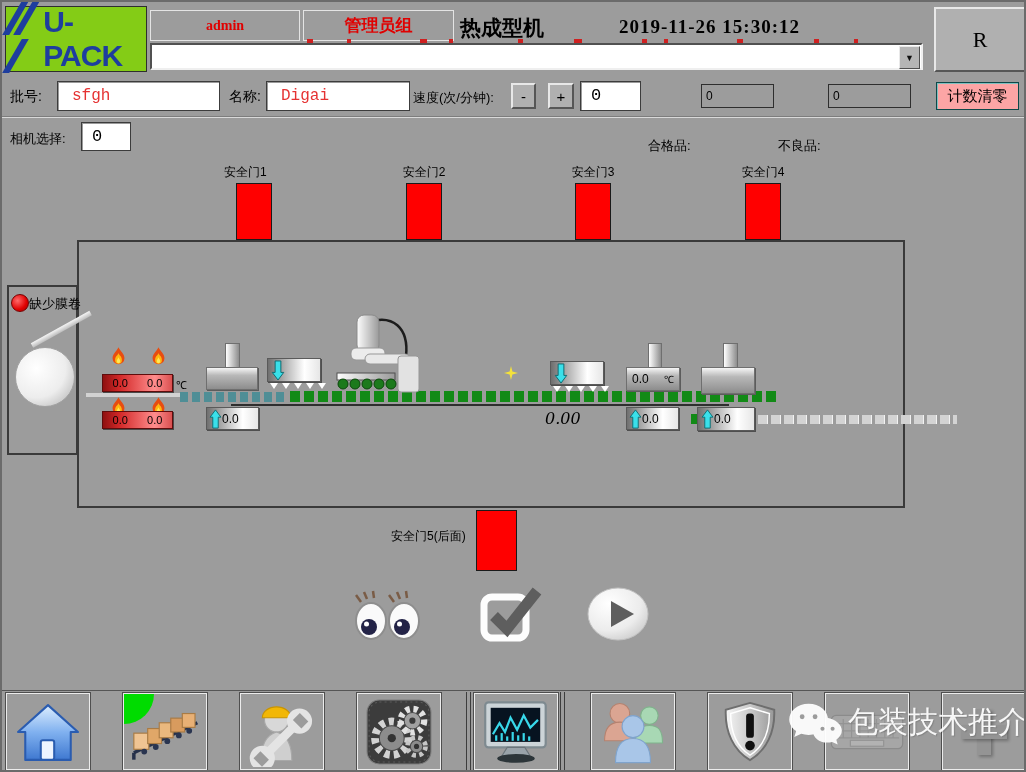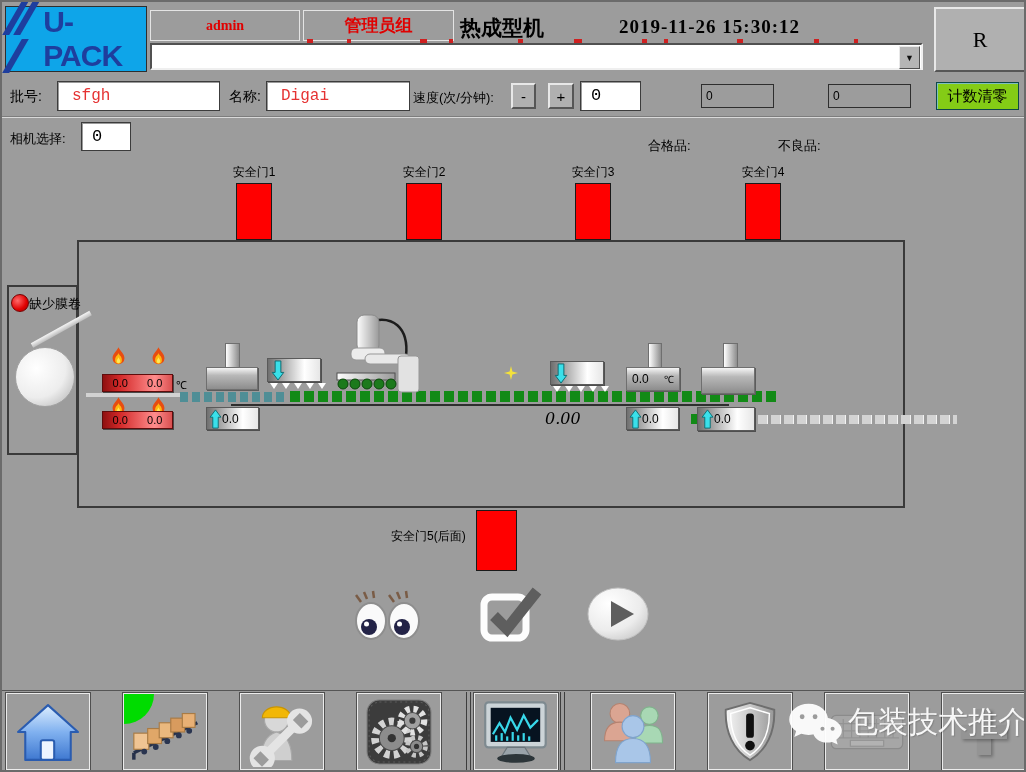--- a/index.html
+++ b/index.html
@@ -43,21 +43,21 @@
         border-bottom:1px solid #4f4f4f;border-right:1px solid #4f4f4f;display:flex;align-items:center;justify-content:center;
         font-size:9px;color:#111;}
   .plusbar{position:absolute;background:#949494;box-shadow:2px 2px 3px rgba(0,0,0,.28);}
   .wm{color:rgba(255,255,255,.93);font-size:30px;white-space:nowrap;text-shadow:1px 1px 1px rgba(60,60,60,.25);}
 </style>
 </head>
 <body>
 
 <div id="screen">
 
-  <div class="abs" style="left:3px;top:4px;width:142px;height:66px;background:#0ea5e9;border:1px solid #2e2e2e;display:flex;align-items:center;padding-left:6px;box-sizing:border-box;">
+  <div class="abs" style="left:3px;top:4px;width:142px;height:66px;background:#84cc16;border:1px solid #2e2e2e;display:flex;align-items:center;padding-left:6px;box-sizing:border-box;">
     <span><span class="slash"></span><span class="slash"></span><span class="slash"></span></span>
     <span style="font-size:30px;font-weight:bold;color:#1e3e9e;letter-spacing:-1px;">U-PACK</span>
   </div>
 
   <div class="abs" style="left:301px;top:8px;width:149px;height:29px;border:1px solid #e4e4e4;display:flex;align-items:center;justify-content:center;">
     <span style="color:#e00000;font-weight:bold;font-size:17px;">管理员组</span>
   </div>
 
   <div class="abs" style="left:148px;top:8px;width:148px;height:29px;border:1px solid #e4e4e4;display:flex;align-items:center;justify-content:center;">
     <span style="color:#e00000;font-weight:bold;font-size:14px;font-family:'Liberation Serif',serif;">admin</span>
@@ -114,32 +114,32 @@
   <div class="abs lbl sm" style="left:646px;top:87px;margin-top:48px;">合格品:</div>
   <div class="abs cntbox" style="left:699px;top:82px;width:73px;height:24px;">
     <span>0</span>
   </div>
 
   <div class="abs lbl sm" style="left:776px;top:87px;margin-top:48px;">不良品:</div>
   <div class="abs cntbox" style="left:826px;top:82px;width:83px;height:24px;">
     <span>0</span>
   </div>
 
-  <div class="abs" style="left:934px;top:80px;width:83px;height:28px;background:#84cc16;border:1px solid #0e4848;box-shadow:inset 1px 1px 0 #7fc0c0;display:flex;align-items:center;justify-content:center;font-size:15px;box-sizing:border-box;">
+  <div class="abs" style="left:934px;top:80px;width:83px;height:28px;background:#fca5a5;border:1px solid #0e4848;box-shadow:inset 1px 1px 0 #7fc0c0;display:flex;align-items:center;justify-content:center;font-size:15px;box-sizing:border-box;">
     <span>计数清零</span>
   </div>
 
   <div class="abs groove" style="left:0;top:114px;width:1022px;"></div>
 
   <div class="abs lbl sm" style="left:8px;top:128px;">相机选择:</div>
   <div class="abs whitebox" style="left:79px;top:120px;width:50px;height:29px;">
     <div class="blackval">0</div>
   </div>
 
-  <div class="abs doorlbl" style="left:222px;top:162px;width:60px;text-align:center;">安全门1</div>
+  <div class="abs doorlbl" style="left:222px;top:162px;width:60px;">安全门1</div>
   <div class="abs doorlbl" style="left:392px;top:162px;width:60px;text-align:center;">安全门2</div>
   <div class="abs doorlbl" style="left:561px;top:162px;width:60px;text-align:center;">安全门3</div>
   <div class="abs doorlbl" style="left:731px;top:162px;width:60px;text-align:center;">安全门4</div>
   <div class="abs door" style="left:234px;top:181px;width:36px;height:57px;"></div>
   <div class="abs door" style="left:404px;top:181px;width:36px;height:57px;"></div>
   <div class="abs door" style="left:573px;top:181px;width:36px;height:57px;"></div>
   <div class="abs door" style="left:743px;top:181px;width:36px;height:57px;"></div>
 
   <div class="abs mbox" style="left:75px;top:238px;width:828px;height:268px;"></div>
 

